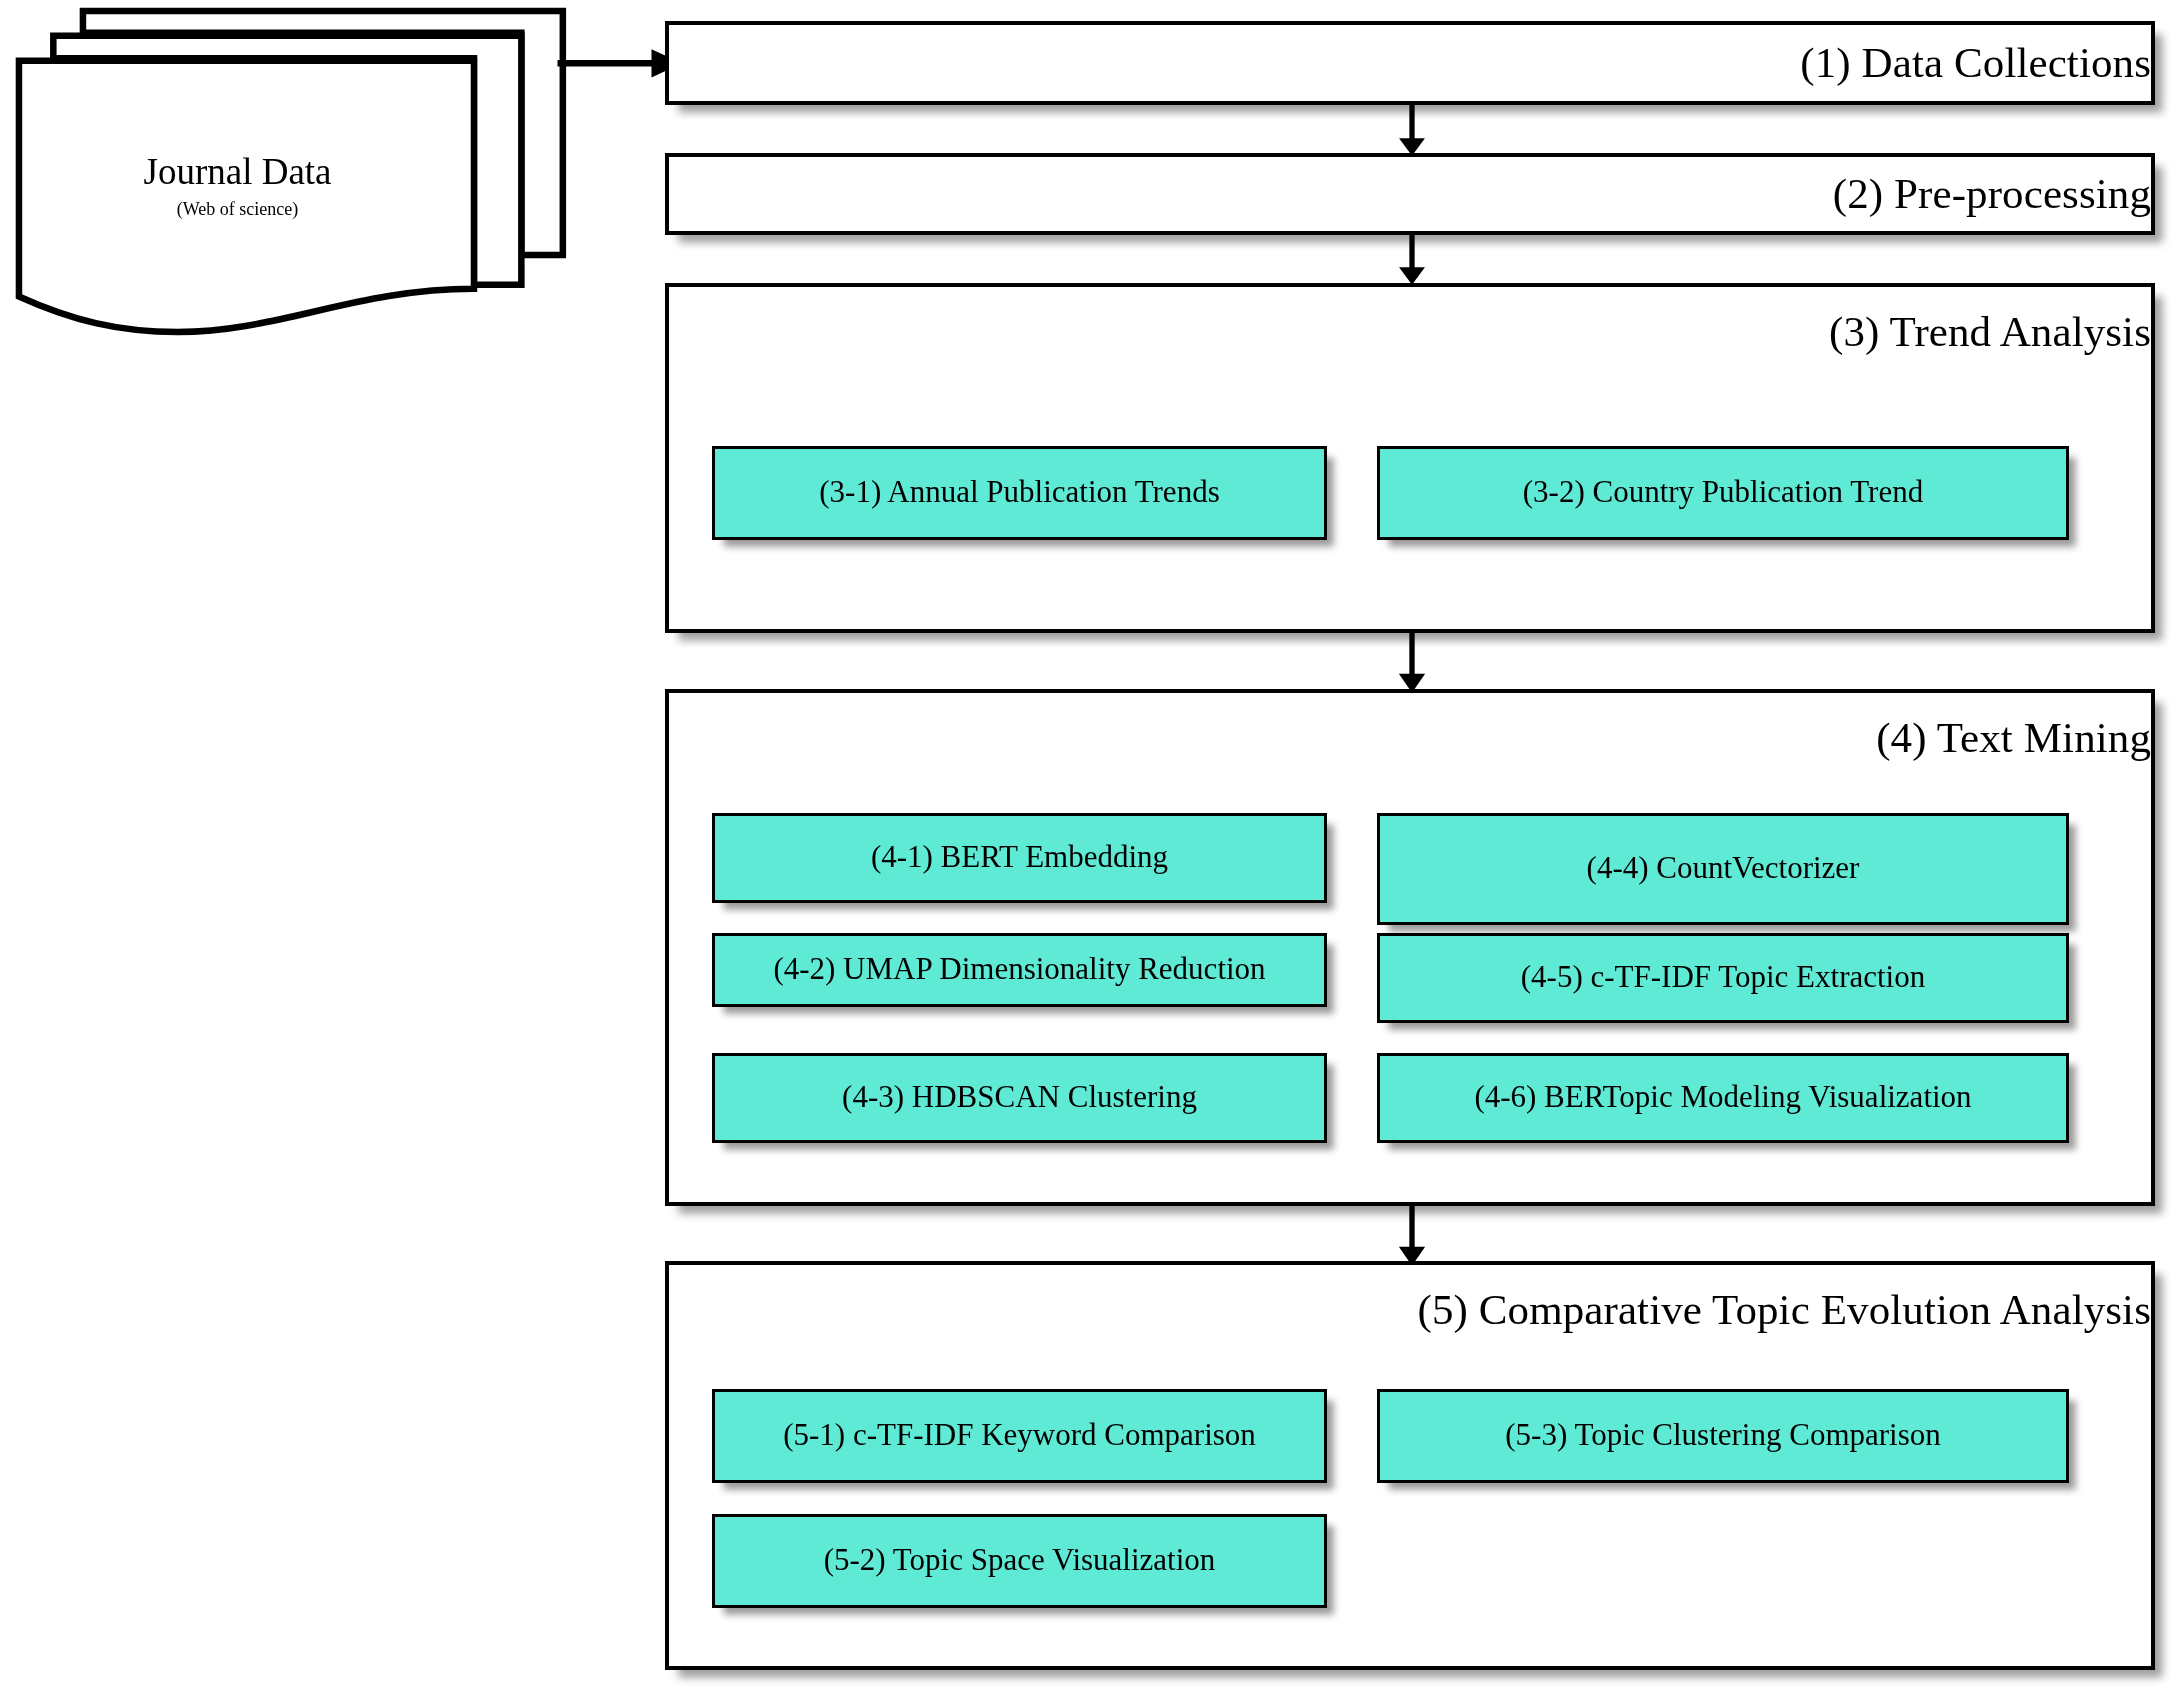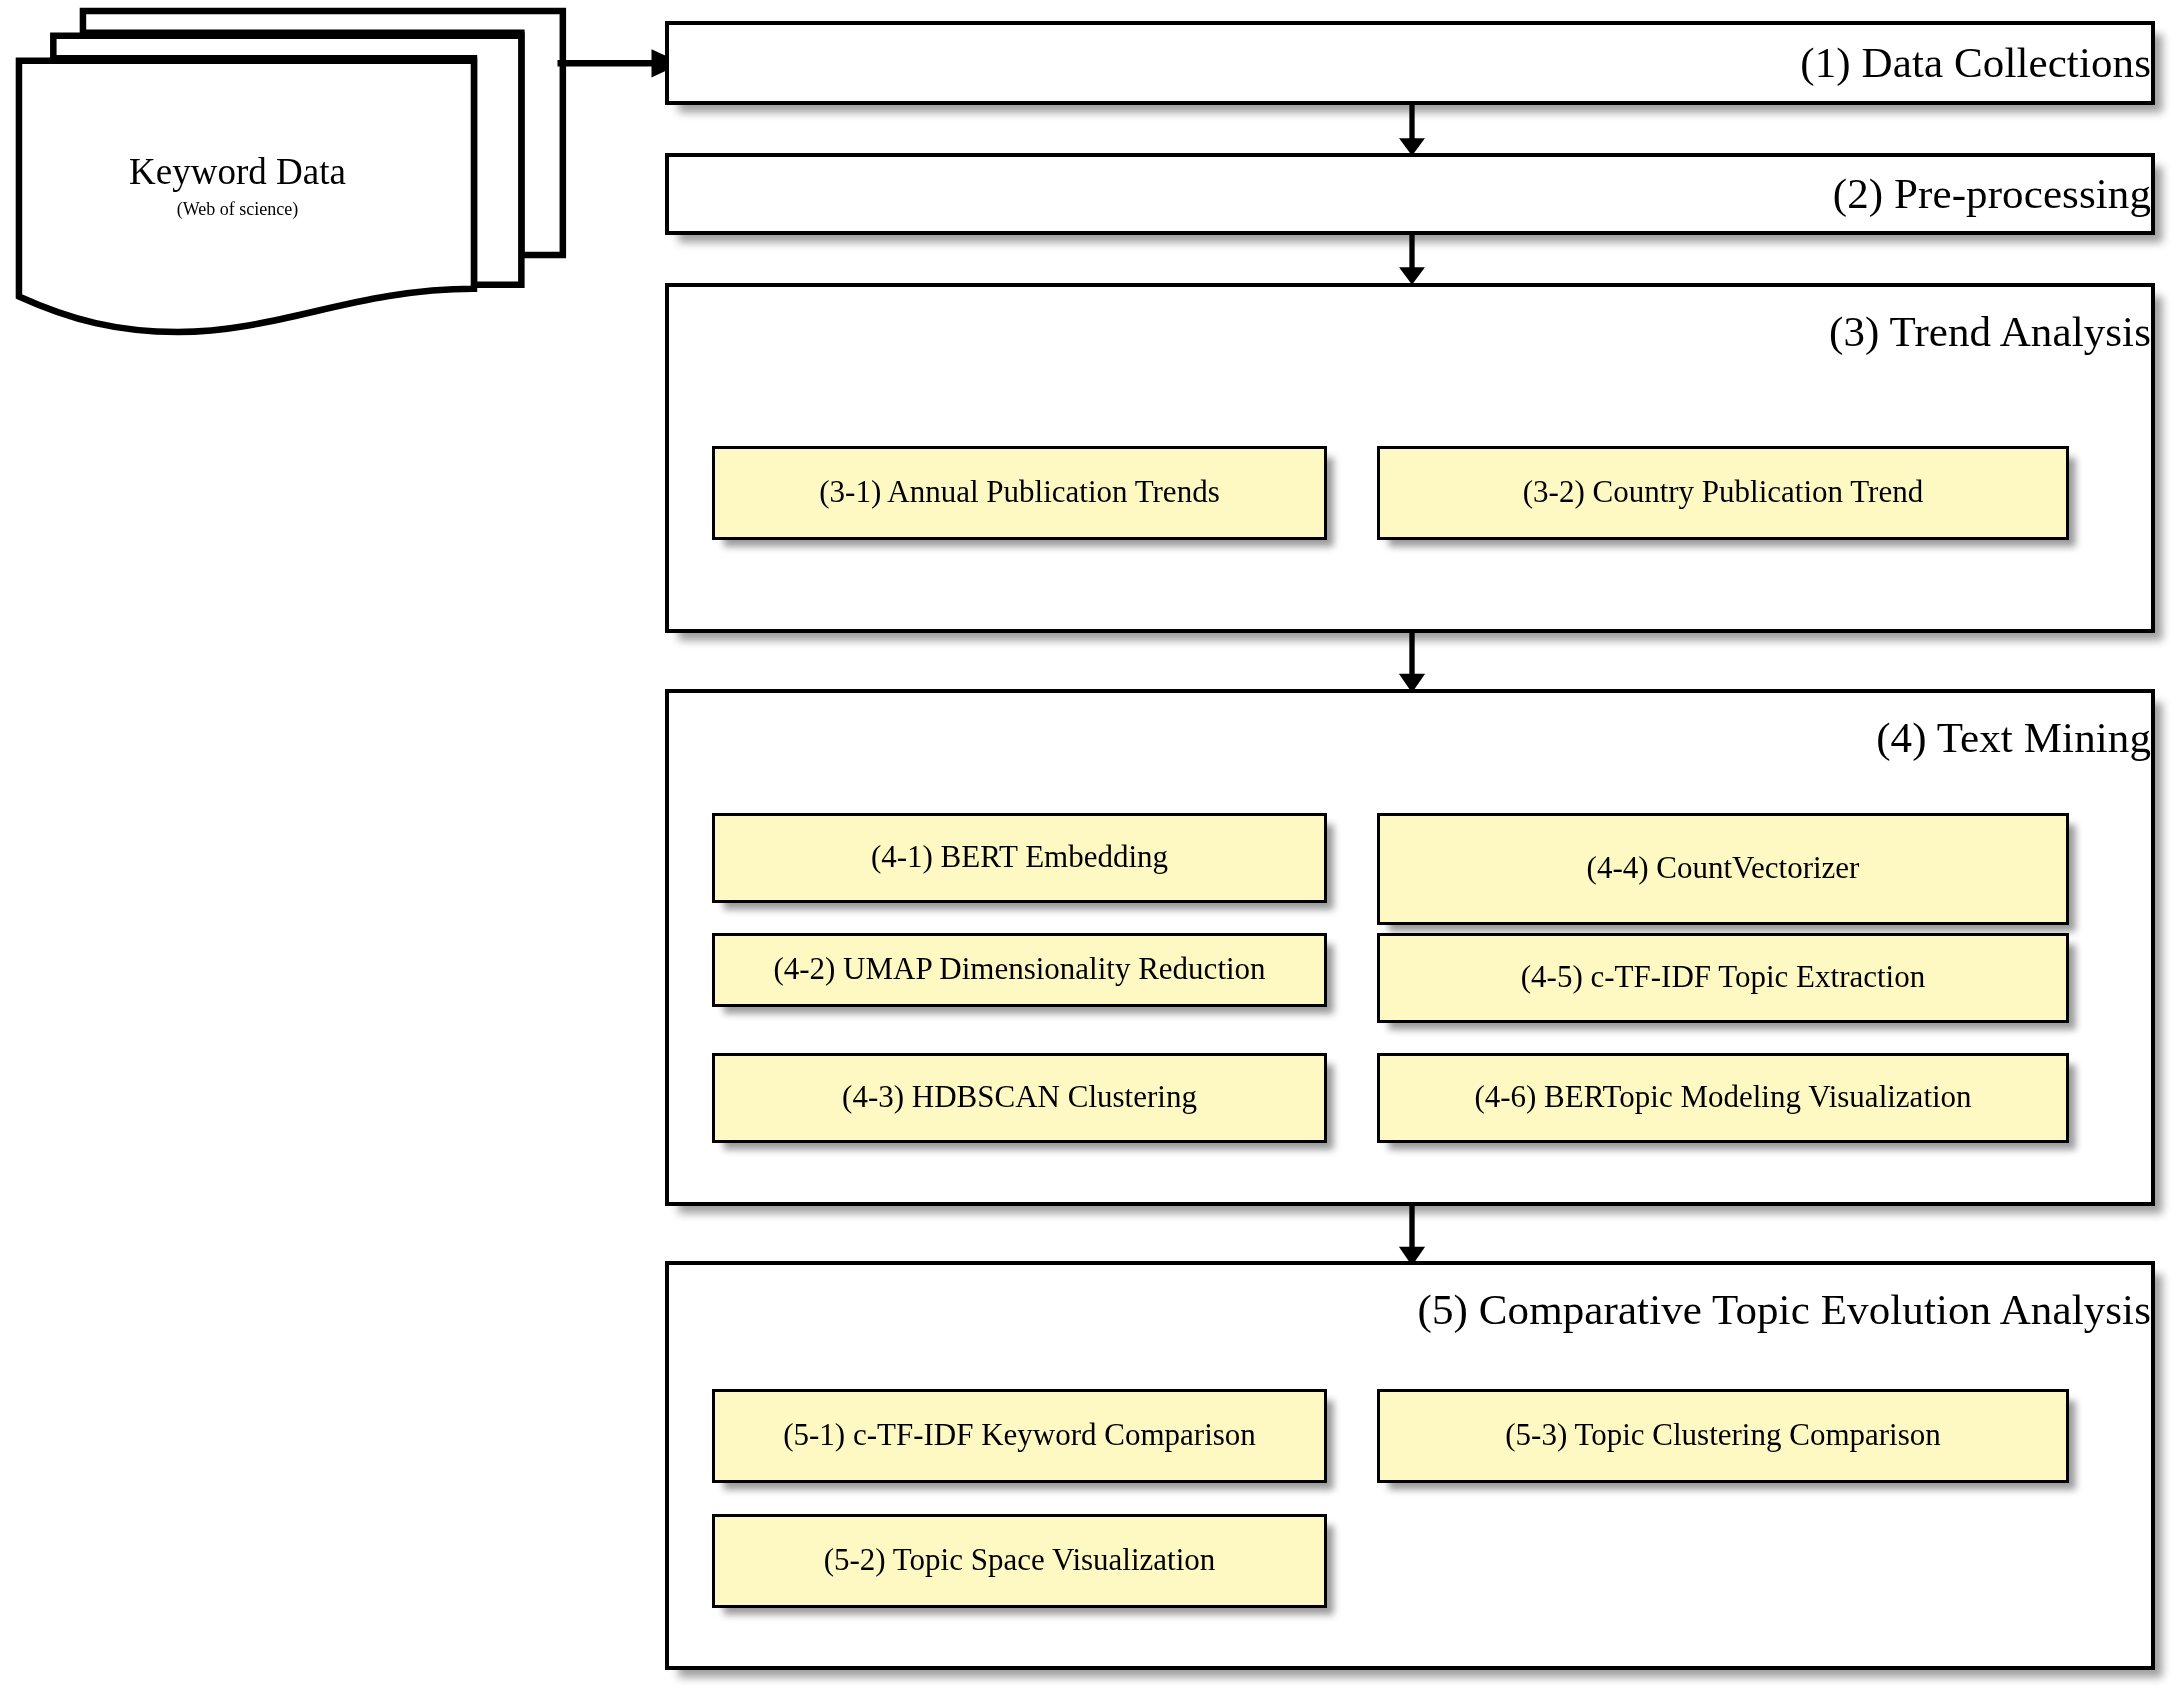--- a/index.html
+++ b/index.html
@@ -46,21 +46,21 @@
   }
   
   .group .box-title {
     top: 22.5px;
     padding-left: 40px;
   }
 
   
   .subbox {
     position: absolute;
-    background: #fef9c3;
+    background: #5eead4;
     border: 3.6px solid #000000;
     box-sizing: border-box;
     box-shadow: 9.5px 9.5px 7.1px -2.4px rgba(0,0,0,0.40);
   }
   .subbox-label {
     position: absolute;
     top: 50%;
     left: 0;
     right: 0;
     transform: translateY(-54%);
@@ -120,21 +120,21 @@
     <svg width="628" height="356" viewBox="0 0 1060 600">
 
       <path d="M 140 18 L 950 18 L 950 430 L 880 430 L 880 55 L 140 55 Z" fill="#ffffff" stroke="#000000" stroke-width="11" stroke-linejoin="miter"></path>
 
       <path d="M 90 60 L 880 60 L 880 480 L 800 480 L 800 98 L 90 98 Z" fill="#ffffff" stroke="#000000" stroke-width="11" stroke-linejoin="miter"></path>
 
       <path d="M 32 102 L 800 102 L 800 487
                C 600 487 470 560 300 560
                C 200 560 120 540 32 500 Z" fill="#ffffff" stroke="#000000" stroke-width="11" stroke-linejoin="miter" stroke-linecap="butt"></path>
     </svg>
-    <div class="doc-text-main">Keyword Data</div>
+    <div class="doc-text-main">Journal Data</div>
     <div class="doc-text-sub">(Web of science)</div>
   </div>
 
   <svg class="connector" style="left:557px; top:41px; width:142px; height:47px;" viewBox="0 0 240 80">
     <line class="conn-line" x1="0" y1="38" x2="168" y2="38" stroke-width="11"></line>
     <polygon class="conn-head" points="160,14 212,38 160,62"></polygon>
   </svg>
 
   <div class="box step-simple" style="left:665px; top:21.3px; width:1490px; height:84px;">
     <div class="box-title">(1) Data Collections</div>

